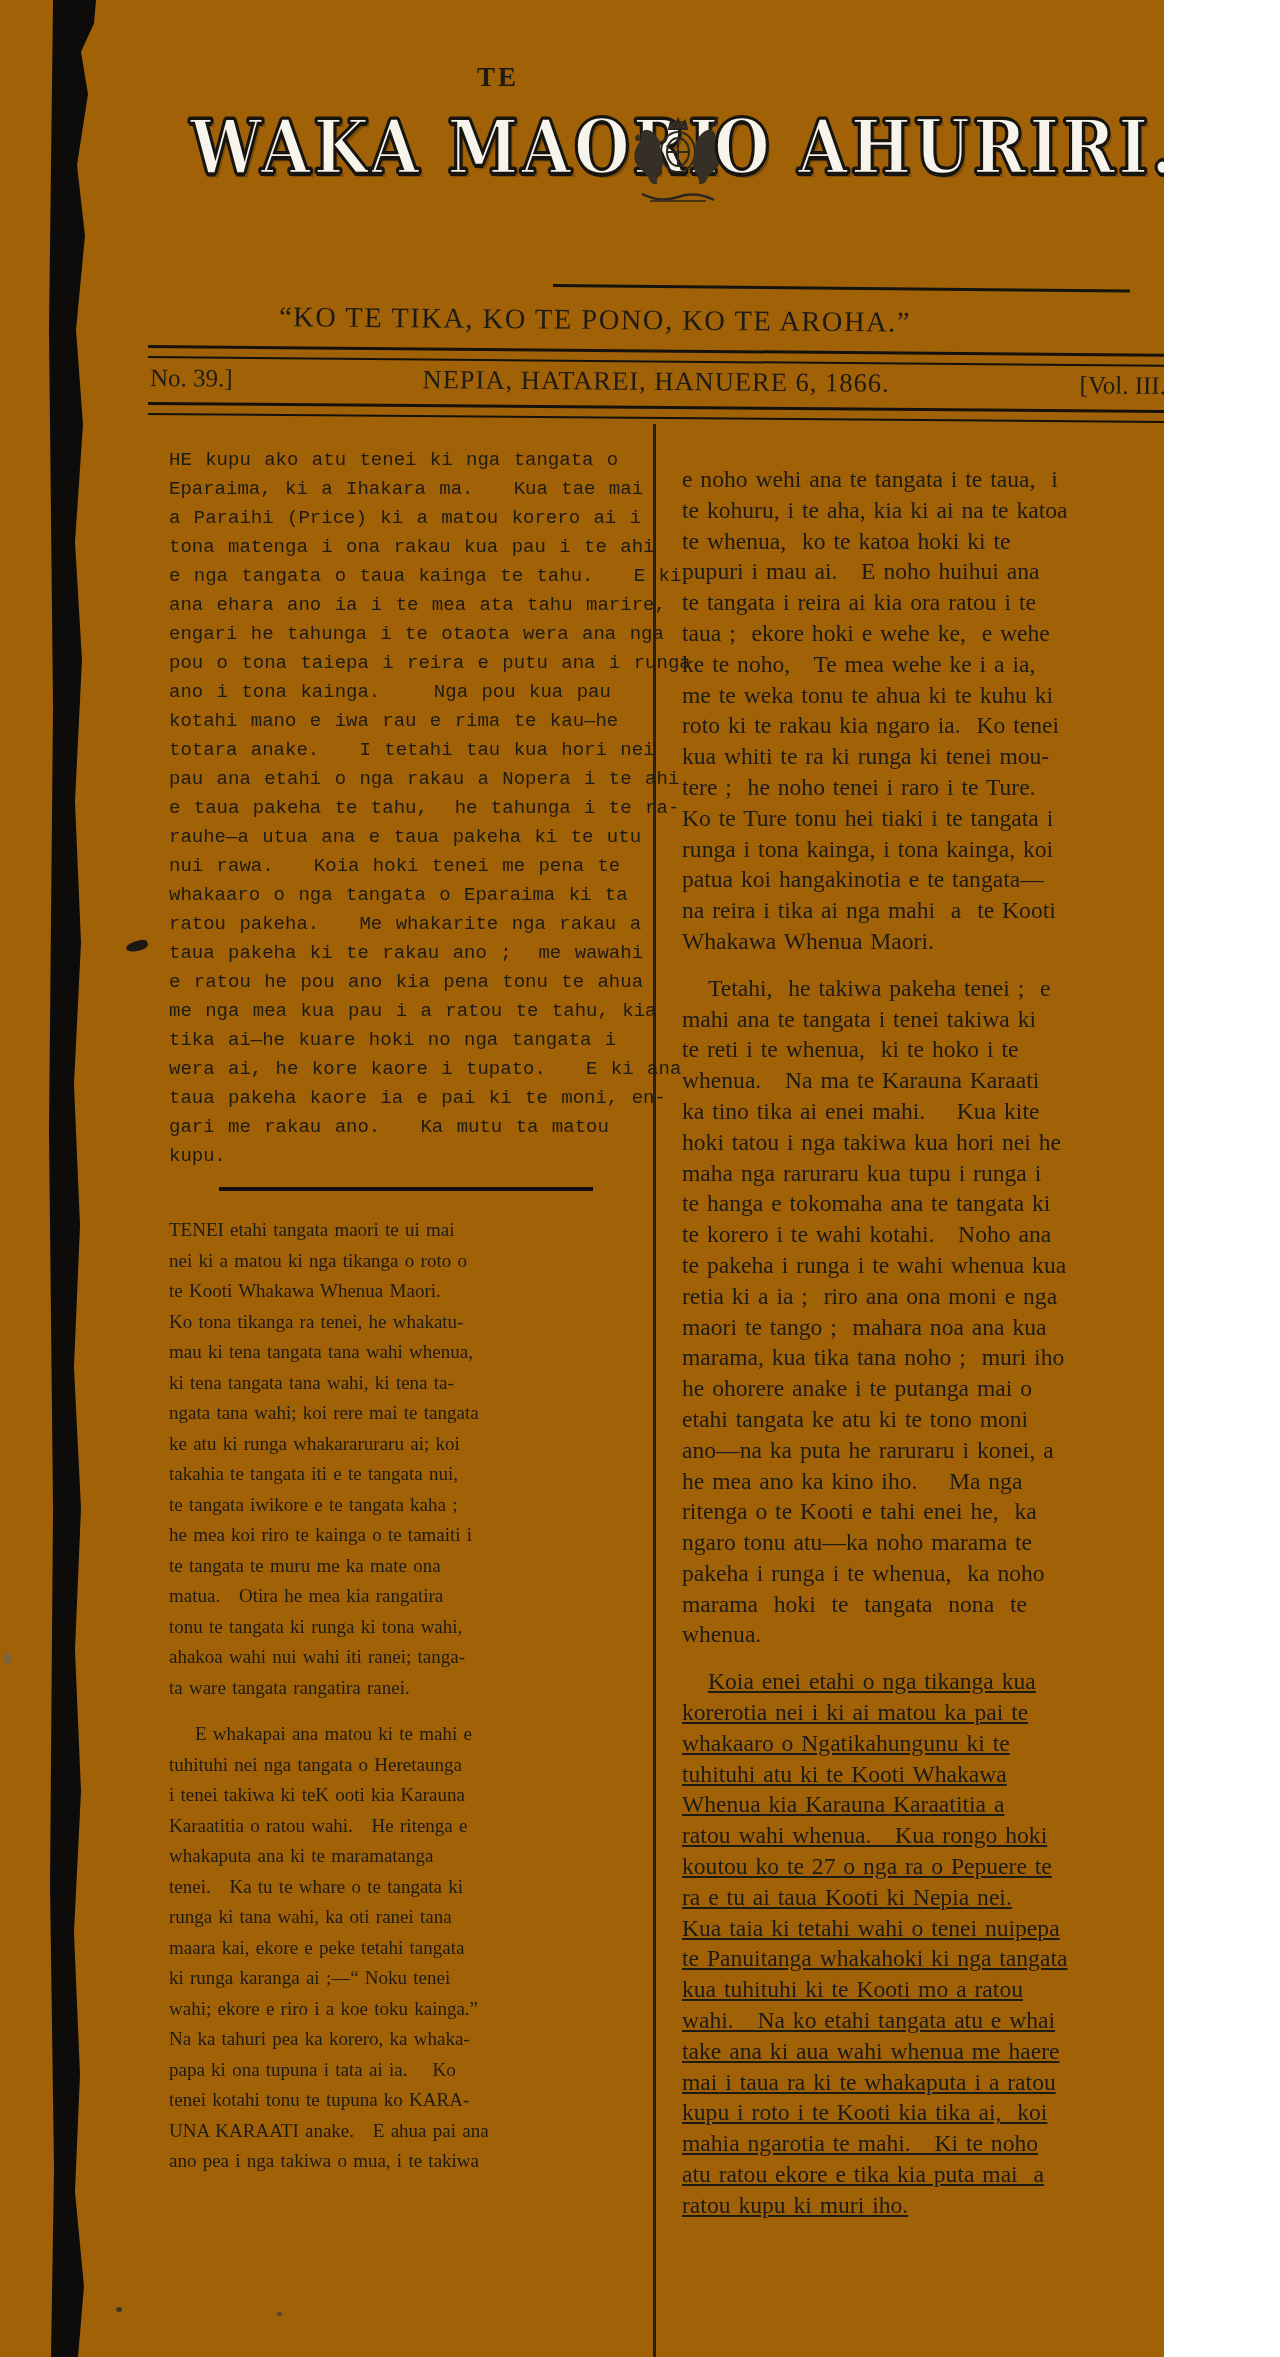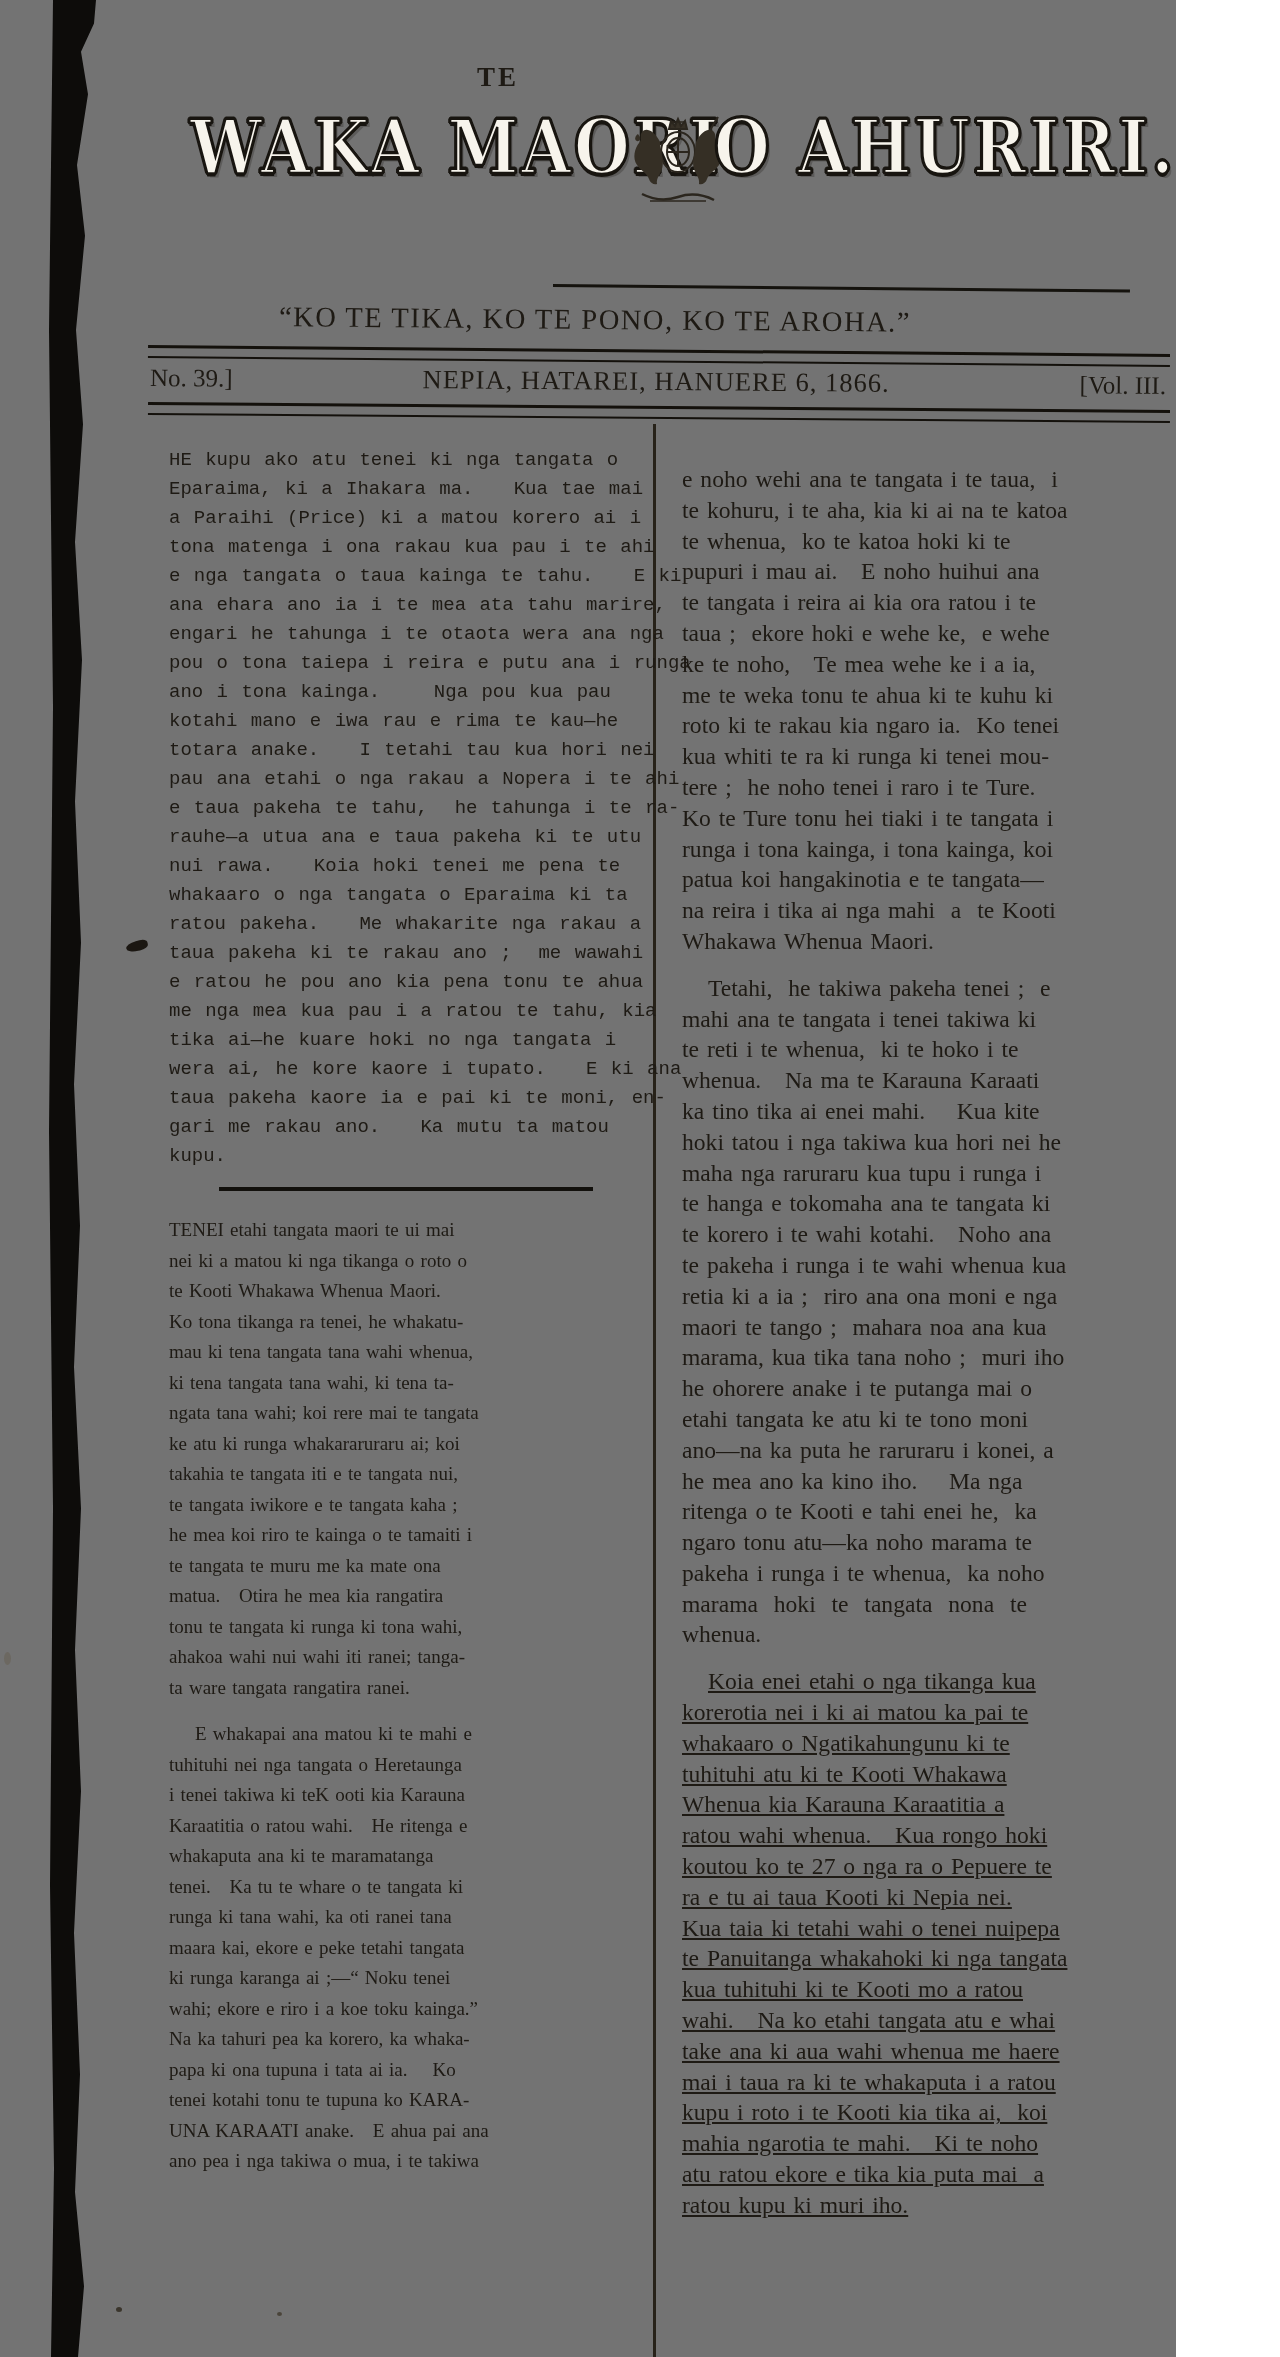--- a/index.html
+++ b/index.html
@@ -1,17 +1,17 @@
 <!DOCTYPE html>
 <html><head>
 <meta charset="utf-8">
 <style>
   html,body{margin:0;padding:0;background:#ffffff;}
-  .page{position:relative;width:1164px;height:2357px;background:#737373;overflow:hidden;
-        font-family:"Liberation Serif",serif;color:#1e1a14;padding-left:12px;}
+  .page{position:relative;width:1164px;height:2357px;background:#a16207;overflow:hidden;
+        font-family:"Liberation Serif",serif;color:#1e1a14;}
   
   .binding{position:absolute;left:46px;top:0;width:50px;height:2357px;background:#0d0c0a;
     clip-path:polygon(14% 0,100% 0,96% 1%,70% 2.2%,84% 4%,62% 7%,78% 10%,60% 14%,74% 18%,
       58% 23%,72% 28%,58% 34%,70% 40%,56% 46%,68% 52%,56% 58%,70% 64%,58% 70%,70% 76%,
       56% 82%,68% 88%,58% 93%,76% 97%,64% 100%,10% 100%,16% 92%,8% 80%,14% 64%,6% 48%,14% 30%,6% 14%);}
   
   .kicker{position:absolute;left:477px;top:62px;font-size:27px;font-weight:700;letter-spacing:3px;}
   .display{position:absolute;font-family:"DejaVu Serif",serif;font-weight:700;font-size:64px;
     letter-spacing:3px;white-space:nowrap;color:#f7f4ec;
     -webkit-text-stroke:2.3px #181510;

